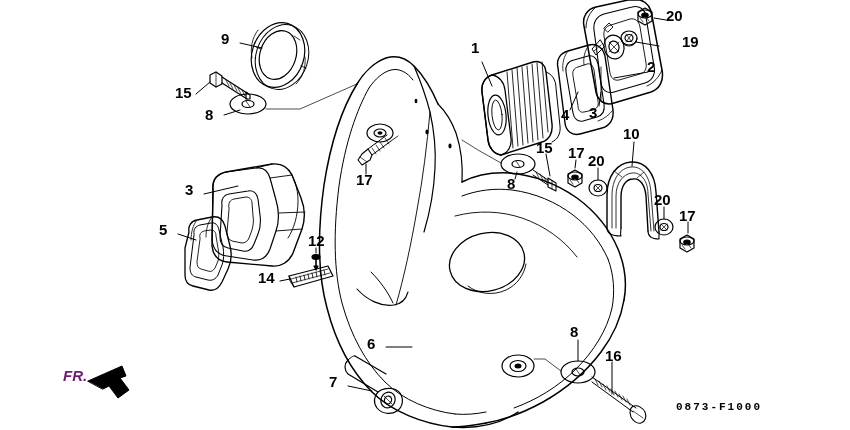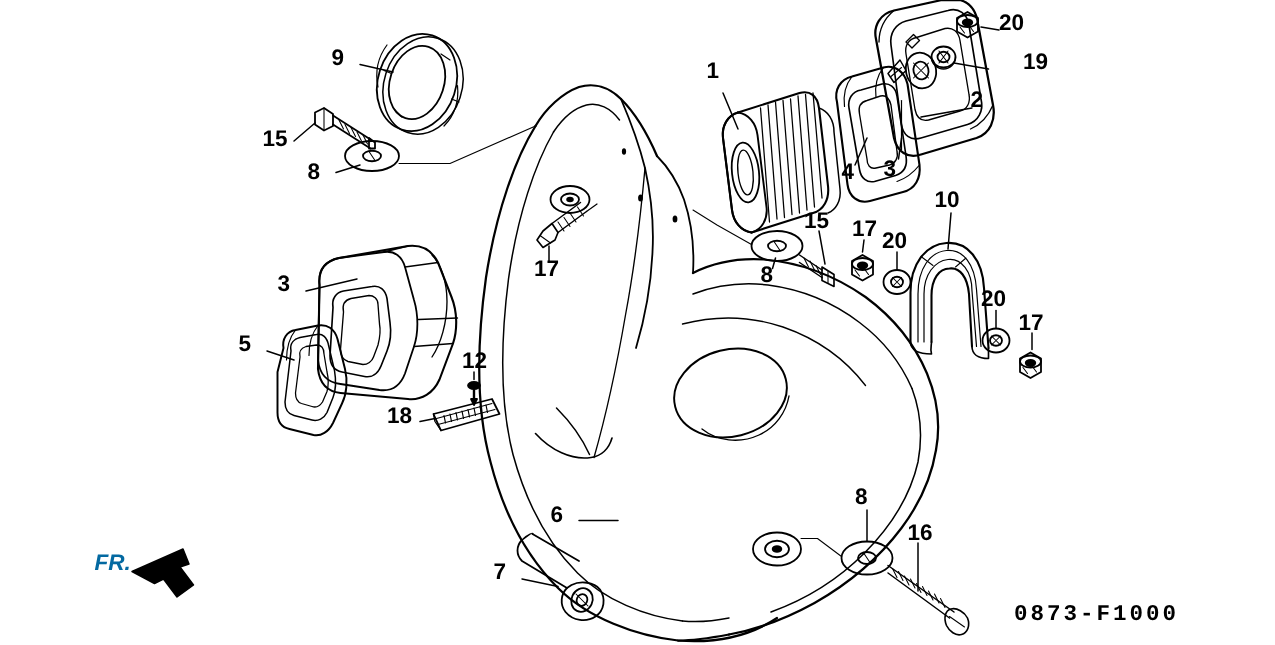--- a/index.html
+++ b/index.html
@@ -28,33 +28,33 @@
     font-size: 15px;
     font-weight: 700;
     color: #000000;
     line-height: 1;
     white-space: nowrap;
     letter-spacing: 0px;
   }
   .partno {
     position: absolute;
     font-family: "Liberation Mono", monospace;
-    font-size: 15px;
+    font-size: 11px;
     font-weight: 700;
     color: #000000;
     letter-spacing: 2px;
     white-space: nowrap;
   }
   .frlabel {
     position: absolute;
     font-family: "Liberation Sans", sans-serif;
     font-size: 15px;
     font-weight: 700;
     font-style: italic;
-    color: #0369a1;
+    color: #701a75;
     white-space: nowrap;
   }
 </style>
 </head>
 <body>
 
 <div id="sheet">
 
   <svg width="850" height="430" viewBox="0 0 850 430" fill="none" stroke="#000" stroke-width="1.2" stroke-linecap="round" stroke-linejoin="round">
 
@@ -468,21 +468,21 @@
   <div class="callout" style="left:185px; top:182px;">3</div>
   <div class="callout" style="left:561px; top:107px;">4</div>
   <div class="callout" style="left:159px; top:222px;">5</div>
   <div class="callout" style="left:367px; top:336px;">6</div>
   <div class="callout" style="left:329px; top:374px;">7</div>
   <div class="callout" style="left:205px; top:107px;">8</div>
   <div class="callout" style="left:507px; top:176px;">8</div>
   <div class="callout" style="left:570px; top:324px;">8</div>
   <div class="callout" style="left:221px; top:31px;">9</div>
   <div class="callout" style="left:623px; top:126px;">10</div>
-  <div class="callout" style="left:258px; top:270px;">18</div>
+  <div class="callout" style="left:258px; top:270px;">14</div>
   <div class="callout" style="left:308px; top:233px;">12</div>
   <div class="callout" style="left:356px; top:172px;">17</div>
   <div class="callout" style="left:605px; top:348px;">16</div>
   <div class="callout" style="left:175px; top:85px;">15</div>
   <div class="callout" style="left:536px; top:140px;">15</div>
   <div class="callout" style="left:589px; top:105px;">3</div>
   <div class="callout" style="left:568px; top:145px;">17</div>
   <div class="callout" style="left:679px; top:208px;">17</div>
   <div class="callout" style="left:666px; top:8px;">20</div>
   <div class="callout" style="left:638px; top:34px;margin-left:44px;">19</div>

